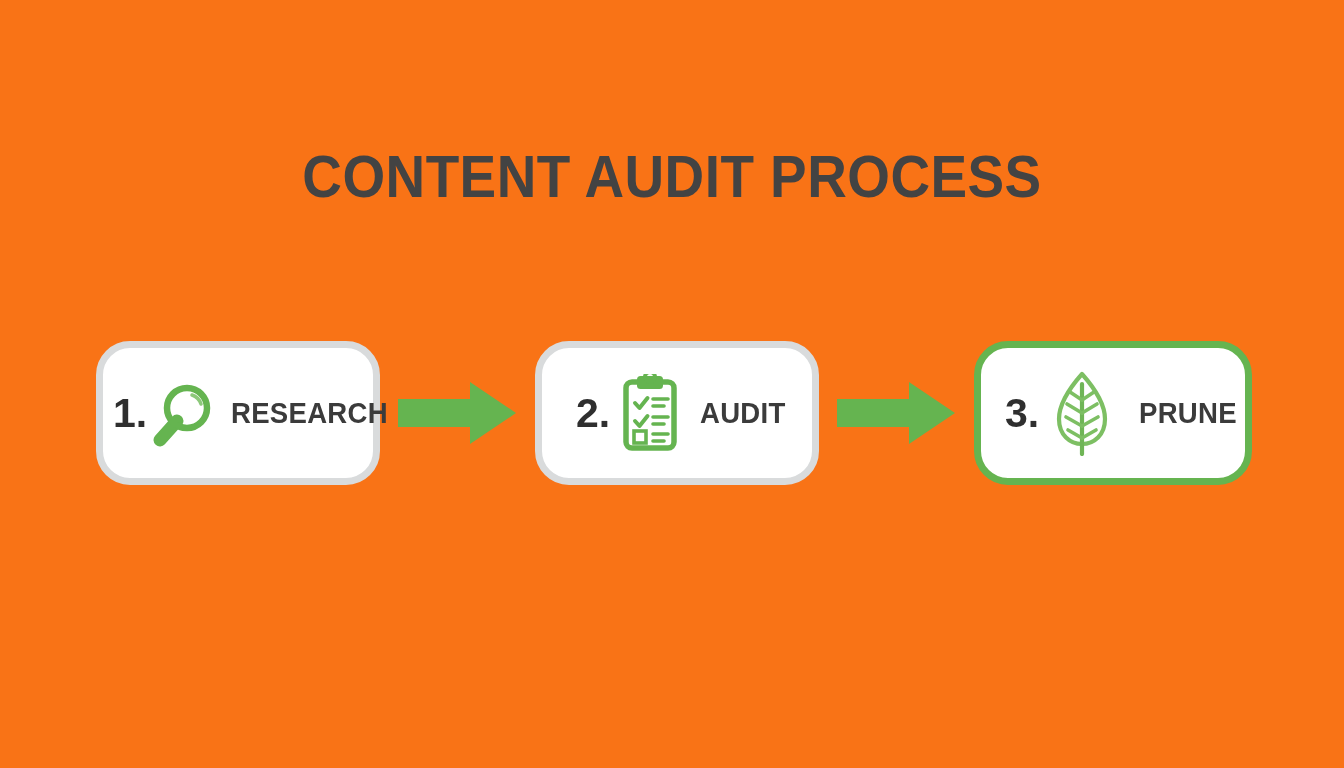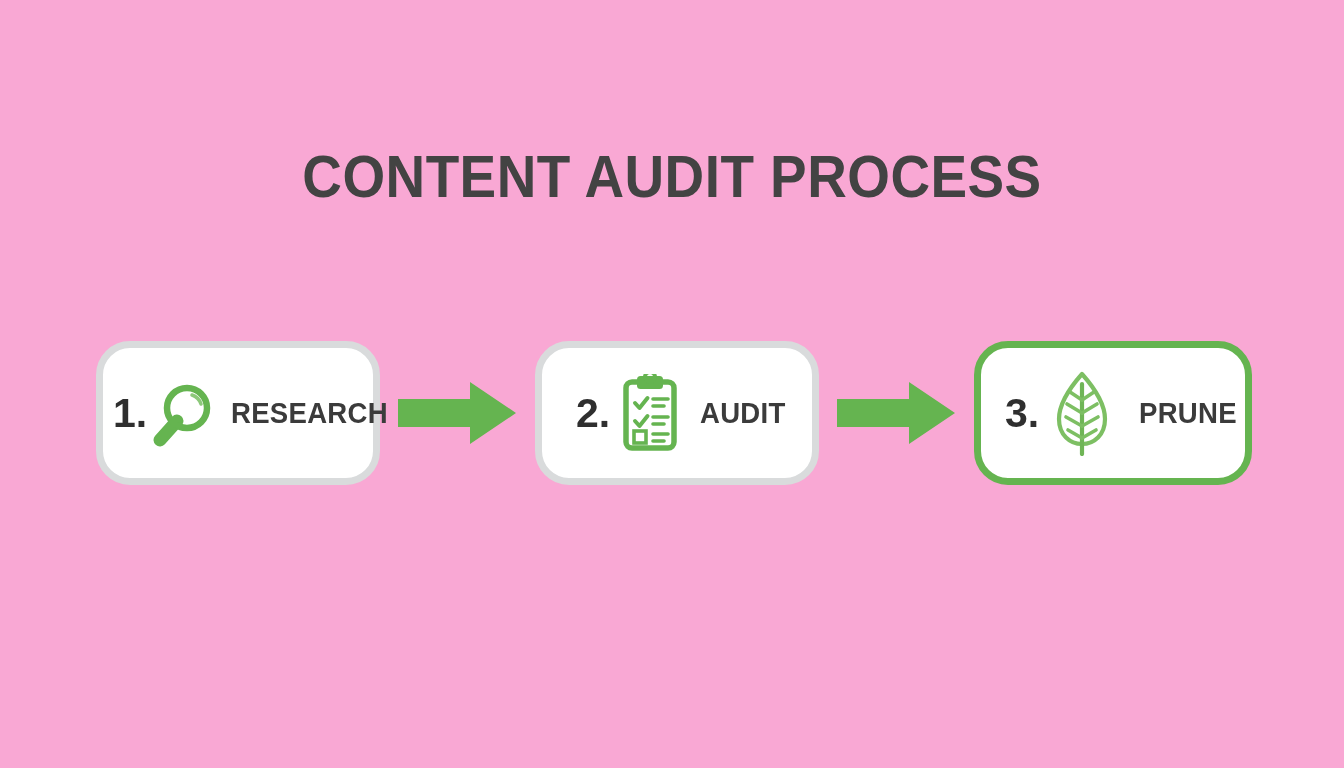--- a/index.html
+++ b/index.html
@@ -12,21 +12,21 @@
     height: 768px;
     background: #fdfdfd;
     font-family: "Liberation Sans", sans-serif;
     overflow: hidden;
   }
 
   .slide {
     position: relative;
     width: 1344px;
     height: 768px;
-    background: #f9a8d4;
+    background: #f97316;
   }
 
   
   .title {
     position: absolute;
     top: 148px;
     left: 0;
     width: 1344px;
     text-align: center;
     font-family: "Liberation Sans", sans-serif;

